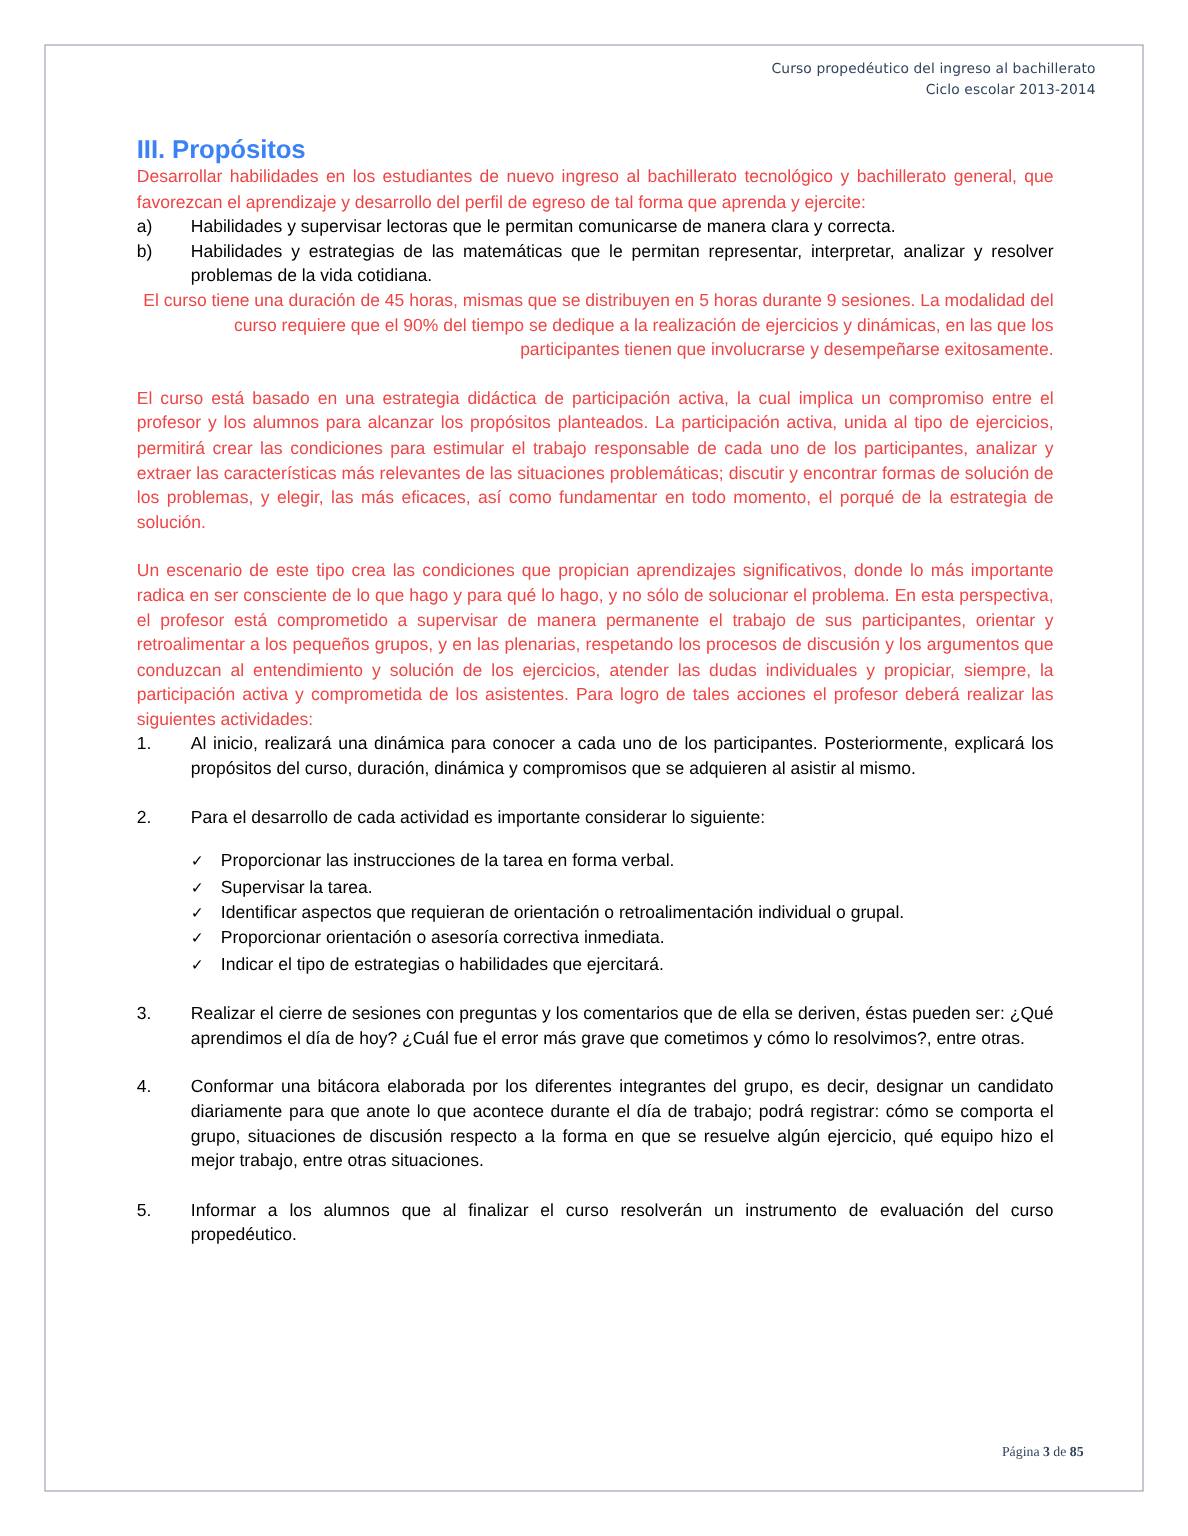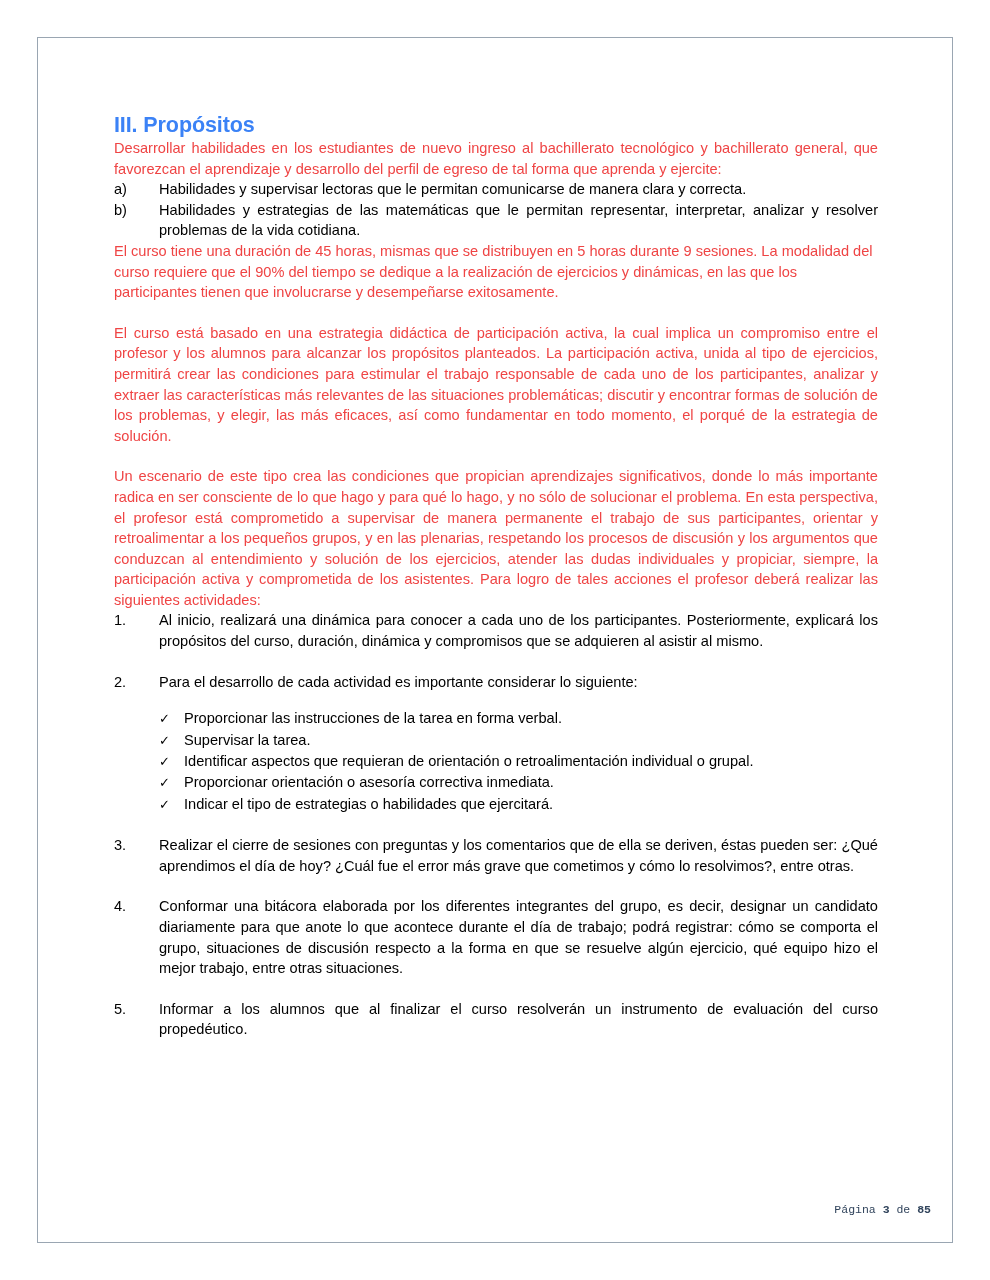--- a/index.html
+++ b/index.html
@@ -71,21 +71,21 @@
 
   p.body-text,
   .list-text {
     font-family: "Liberation Sans", sans-serif;
     font-size: 14.6px;
     line-height: 20.6px;
     color: #ef4444;
     margin: 0;
   }
   p.body-text { text-align: justify; }
-  p.body-text.ragged { text-align: left; }
+  p.body-text.ragged { text-align: right; }
   p.body-text + p.body-text { margin-top: 20px; }
 
   .gap-after-para { margin-bottom: 22px; }
 
   
   .letter-list {
     margin: 0;
     padding: 0;
     list-style: none;
   }
@@ -162,36 +162,40 @@
     line-height: 21.4px;
   }
   .sub-block { padding-left: 0px; }
 
   .after-item2 { margin-bottom: 20px; }
 
   
   .doc-footer {
     position: absolute;
     bottom: 24px;
-    right: 21px;
+    right: 49px;
     text-align: right;
     color: #31445c;
-    font-family: Liberation Mono, monospace;
+    font-family: Liberation Serif, serif;
     font-size: 11.5px;
     line-height: 16px;
     white-space: nowrap;
   }
   .doc-footer b { font-weight: bold; }
 </style>
 </head>
 <body>
 
 <div class="page-sheet">
   <div class="page-inner">
 
+    <div class="doc-header">
+      <span class="hdr-line">Curso propedéutico del ingreso al bachillerato</span>
+      <span class="hdr-line">Ciclo escolar 2013-2014</span>
+    </div>
 
     <div class="content">
 
       <h2 class="section-heading heading-iii">III. Propósitos</h2>
 
       <p class="body-text gap-after-para">Desarrollar habilidades en los estudiantes de nuevo ingreso al bachillerato tecnológico y bachillerato general, que favorezcan el aprendizaje y desarrollo del perfil de egreso de tal forma que aprenda y ejercite:</p>
 
       <ul class="letter-list">
         <li class="li-row">
           <span class="marker">a)</span>

